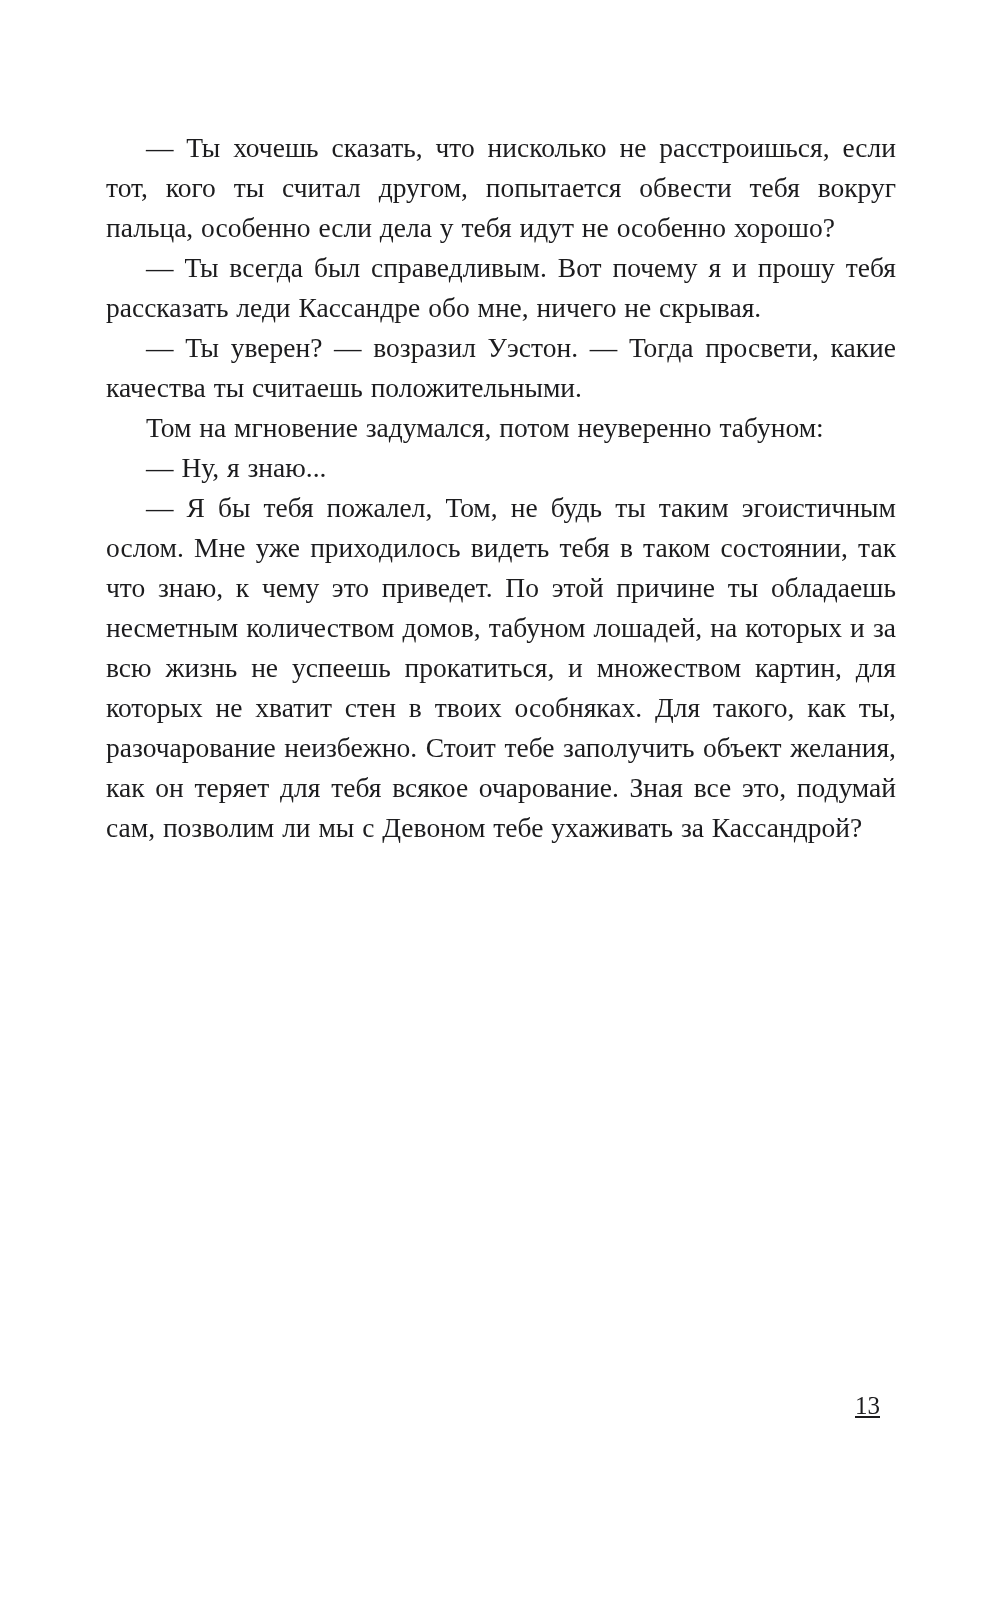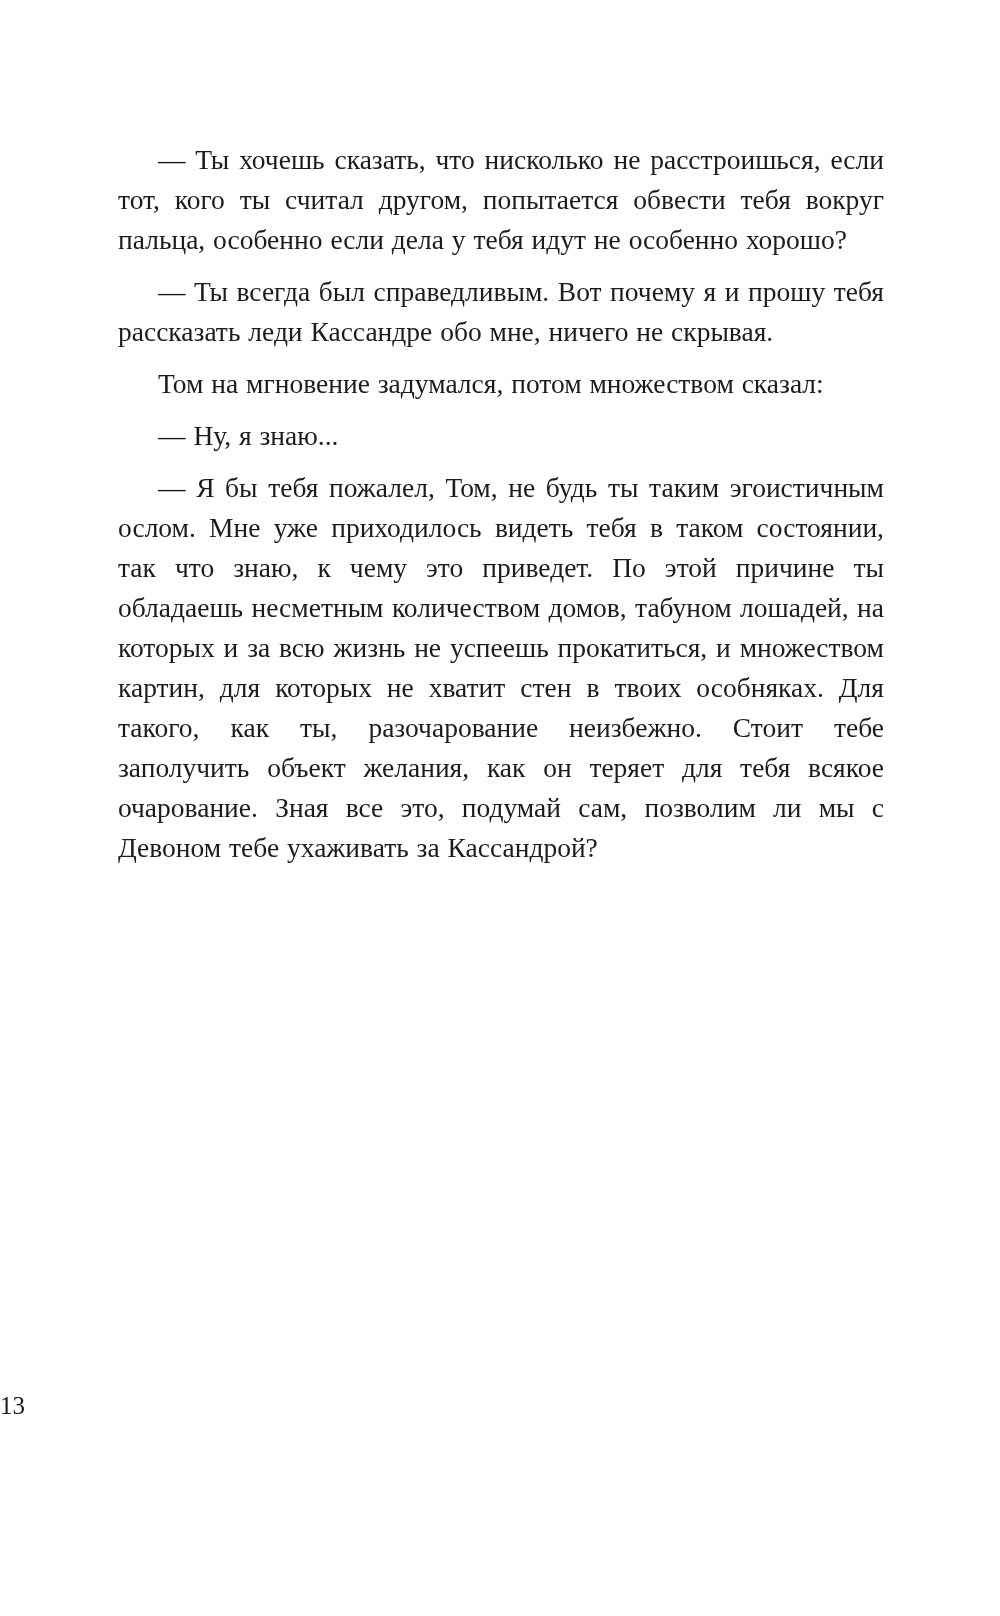--- a/index.html
+++ b/index.html
@@ -18,41 +18,43 @@
     position: absolute;
     left: 106px;
     top: 128px;
     width: 790px;
     font-family: "Liberation Serif", "DejaVu Serif", serif;
     font-size: 27.5px;
     line-height: 40px;
     color: #1c1c1e;
   }
   .text-block p {
-    margin: 12px;
+    margin: 0;
     text-align: justify;
     text-indent: 40px;
     word-spacing: 1px;
   }
   .page-number {
     position: absolute;
     left: 0;
     width: 880px;
     top: 1392px;
-    text-align: left;
+    text-align: right;
     font-family: "Liberation Serif", "DejaVu Serif", serif;
     font-size: 25px;
     color: #1c1c1e;
+    text-decoration: underline;
   }
 </style>
 </head>
 <body>
 
 <div class="book-page">
   <div class="text-block">
     <p>— Ты хочешь сказать, что нисколько не расстроишься, если тот, кого ты считал другом, попытается обвести тебя вокруг пальца, особенно если дела у тебя идут не особенно хорошо?</p>
     <p>— Ты всегда был справедливым. Вот почему я и прошу тебя рассказать леди Кассандре обо мне, ничего не скрывая.</p>
-    <p>Том на мгновение задумался, потом множеством сказал:</p>
+    <p>— Ты уверен? — возразил Уэстон. — Тогда просвети, какие качества ты считаешь положительными.</p>
+    <p>Том на мгновение задумался, потом неуверенно табуном:</p>
     <p>— Ну, я знаю...</p>
     <p>— Я бы тебя пожалел, Том, не будь ты таким эгоистичным ослом. Мне уже приходилось видеть тебя в таком состоянии, так что знаю, к чему это приведет. По этой причине ты обладаешь несметным количеством домов, табуном лошадей, на которых и за всю жизнь не успеешь прокатиться, и множеством картин, для которых не хватит стен в твоих особняках. Для такого, как ты, разочарование неизбежно. Стоит тебе заполучить объект желания, как он теряет для тебя всякое очарование. Зная все это, подумай сам, позволим ли мы с Девоном тебе ухаживать за Кассандрой?</p>
   </div>
   <div class="page-number">13</div>
 </div>
 
 </body></html>

